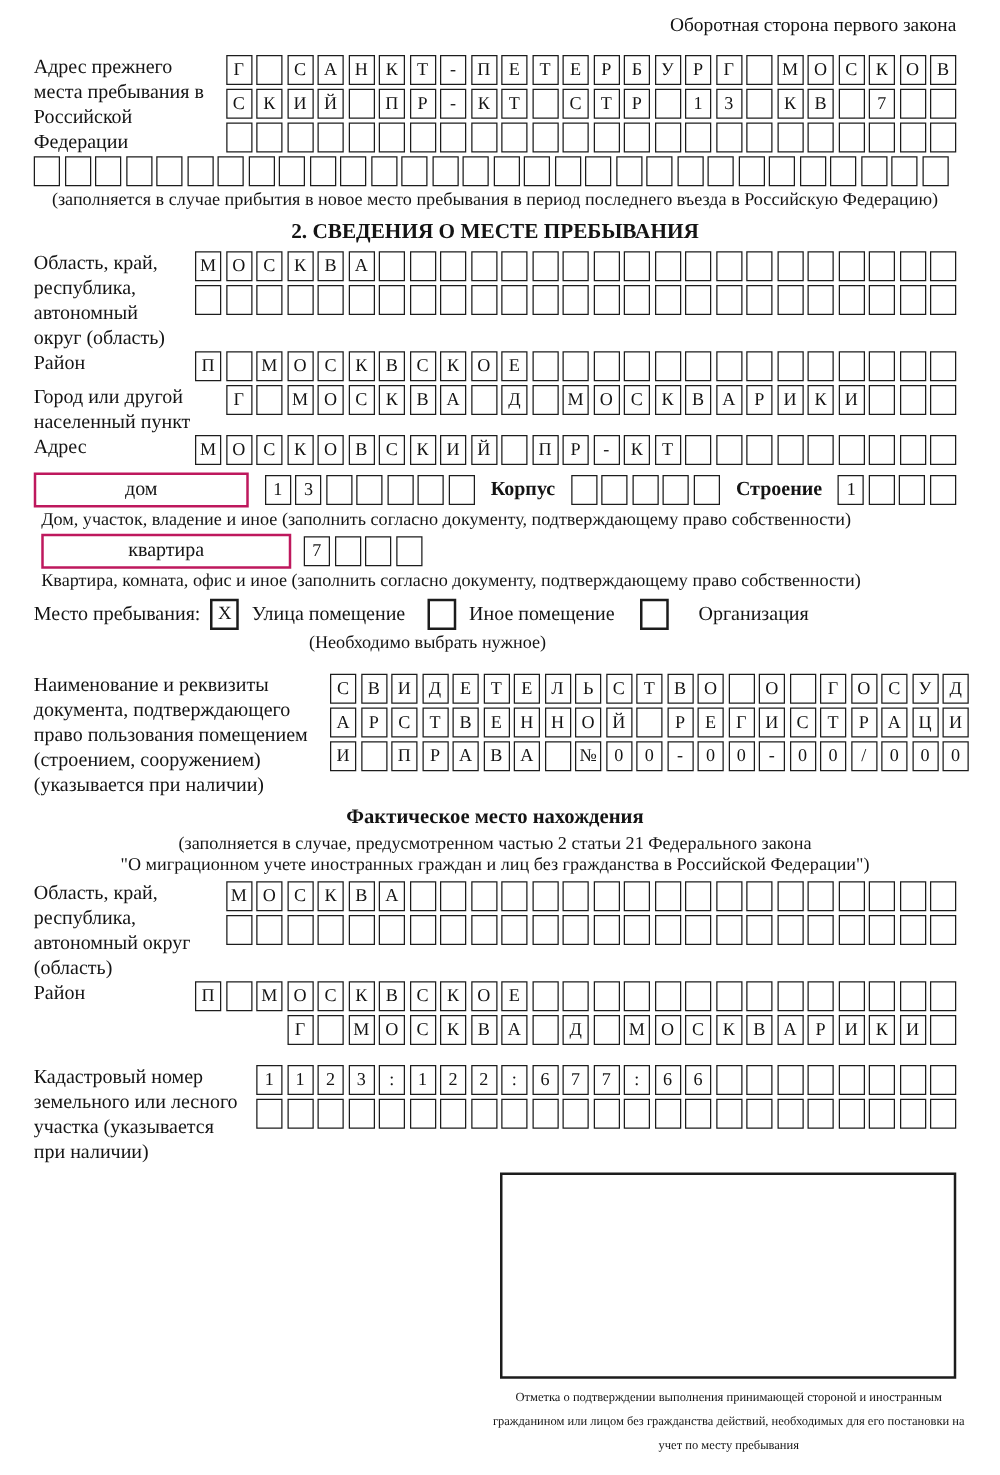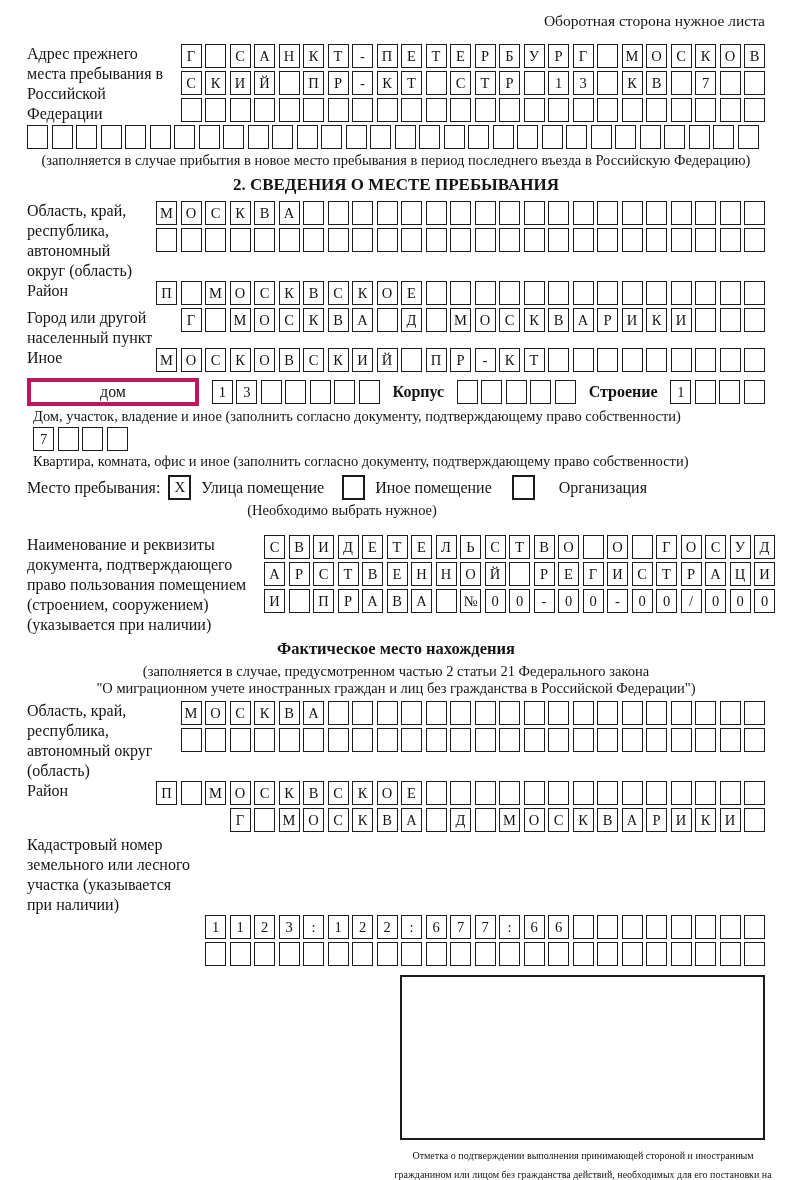--- a/index.html
+++ b/index.html
@@ -20,21 +20,21 @@
     border:1.6px solid #1c1c1c;margin-right:3.5px;
     display:inline-flex;align-items:center;justify-content:center;
     font-size:14.5px;line-height:1;
   }
   .cell:last-child{margin-right:0;}
   .note{font-size:14.5px;line-height:17px;}
   .center{text-align:center;}
   .sec-title{text-align:center;font-weight:bold;font-size:17px;margin:6px 0 6px 0;}
   .sub-title{text-align:center;font-weight:bold;font-size:16.5px;margin:4px 0 4px 0;}
   .wide-box{
-    box-sizing:border-box;border:4px solid #be185d;height:28px;
+    box-sizing:border-box;border:2px solid #be185d;height:28px;
     display:flex;align-items:center;justify-content:center;font-size:16px;flex:none;
   }
   .dom-row{display:flex;align-items:center;justify-content:space-between;margin-bottom:2px;}
   .inline-label{font-size:16px;flex:none;font-weight:bold;}
   .kv-row{display:flex;align-items:center;margin:2px 0 2px 6px;}
   .mesto-row{display:flex;align-items:center;margin-top:5px;}
   .checkbox{
     box-sizing:border-box;flex:none;width:23px;height:25px;border:2px solid #1c1c1c;
     display:inline-flex;align-items:center;justify-content:center;font-size:15px;
   }
@@ -45,21 +45,21 @@
   .stamp-box{box-sizing:border-box;width:365px;height:165px;border:2px solid #1c1c1c;background:#fff;}
   .stamp-caption{font-size:10px;line-height:19px;margin-top:6px;width:382px;margin-left:-8px;text-align:center;}
   .doc-label{width:225px;}
   .note-indent{margin:0 0 2px 6px;}
 </style>
 </head>
 <body>
 
 <div class="page">
 
-  <div class="side-note">Оборотная сторона нужное листа</div>
+  <div class="side-note">Оборотная сторона первого закона</div>
 
   <section style="margin-top:14px;">
     <div class="field">
       <div class="flabel" style="width:148px;">Адрес прежнего места пребывания в Российской Федерации</div>
       <div class="rows">
         <div class="boxrow">
             <div class="cell">Г</div>
             <div class="cell"></div>
             <div class="cell">С</div>
             <div class="cell">А</div>
@@ -294,21 +294,21 @@
           <div class="cell">К</div>
           <div class="cell">И</div>
           <div class="cell"></div>
           <div class="cell"></div>
           <div class="cell"></div>
         </div>
       </div>
   </div>
 
   <div class="field">
-    <div class="flabel" style="width:125px;">Иное</div>
+    <div class="flabel" style="width:125px;">Адрес</div>
     <div class="rows">
         <div class="boxrow">
           <div class="cell">М</div>
           <div class="cell">О</div>
           <div class="cell">С</div>
           <div class="cell">К</div>
           <div class="cell">О</div>
           <div class="cell">В</div>
           <div class="cell">С</div>
           <div class="cell">К</div>
@@ -356,20 +356,21 @@
     <div class="boxrow" style="margin-bottom:0;">
         <div class="cell">1</div>
         <div class="cell"></div>
         <div class="cell"></div>
         <div class="cell"></div>
       </div>
   </div>
   <div class="note note-indent">Дом, участок, владение и иное (заполнить согласно документу, подтверждающему право собственности)</div>
 
   <div class="kv-row">
+    <div class="wide-box" style="width:200px;margin-right:10px;">квартира</div>
     <div class="boxrow" style="margin-bottom:0;">
         <div class="cell">7</div>
         <div class="cell"></div>
         <div class="cell"></div>
         <div class="cell"></div>
       </div>
   </div>
   <div class="note note-indent">Квартира, комната, офис и иное (заполнить согласно документу, подтверждающему право собственности)</div>
 
   <div class="mesto-row">
@@ -575,21 +576,21 @@
           <div class="cell">А</div>
           <div class="cell">Р</div>
           <div class="cell">И</div>
           <div class="cell">К</div>
           <div class="cell">И</div>
           <div class="cell"></div>
         </div>
       </div>
   </div>
 
-  <div class="field" style="margin-top:0;flex-direction:column;">
+  <div class="field" style="margin-top:13px;">
     <div class="flabel" style="width:172px;">Кадастровый номер земельного или лесного участка (указывается при наличии)</div>
     <div class="rows">
       <div class="boxrow">
           <div class="cell">1</div>
           <div class="cell">1</div>
           <div class="cell">2</div>
           <div class="cell">3</div>
           <div class="cell">:</div>
           <div class="cell">1</div>
           <div class="cell">2</div>

